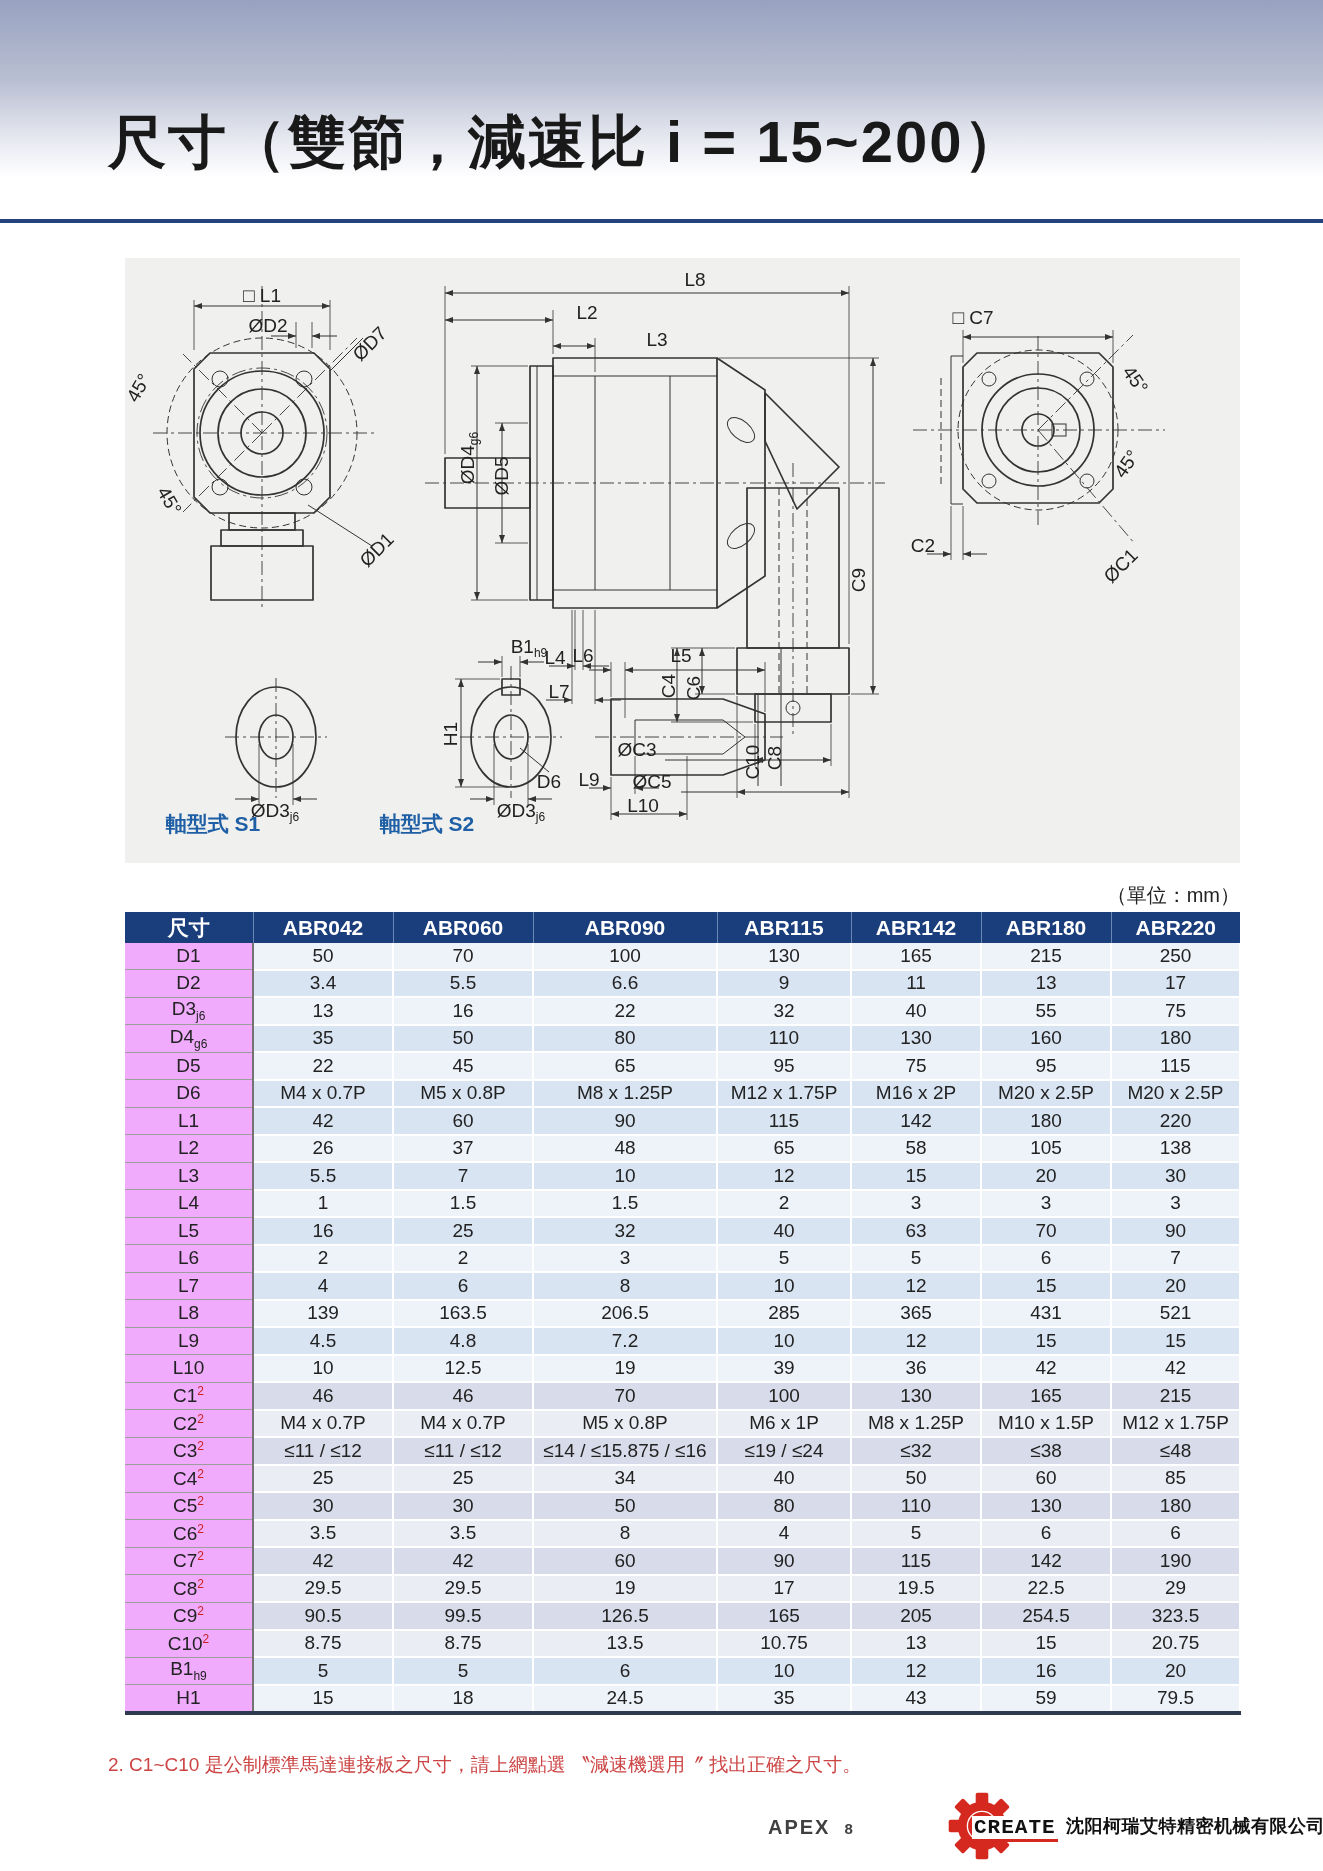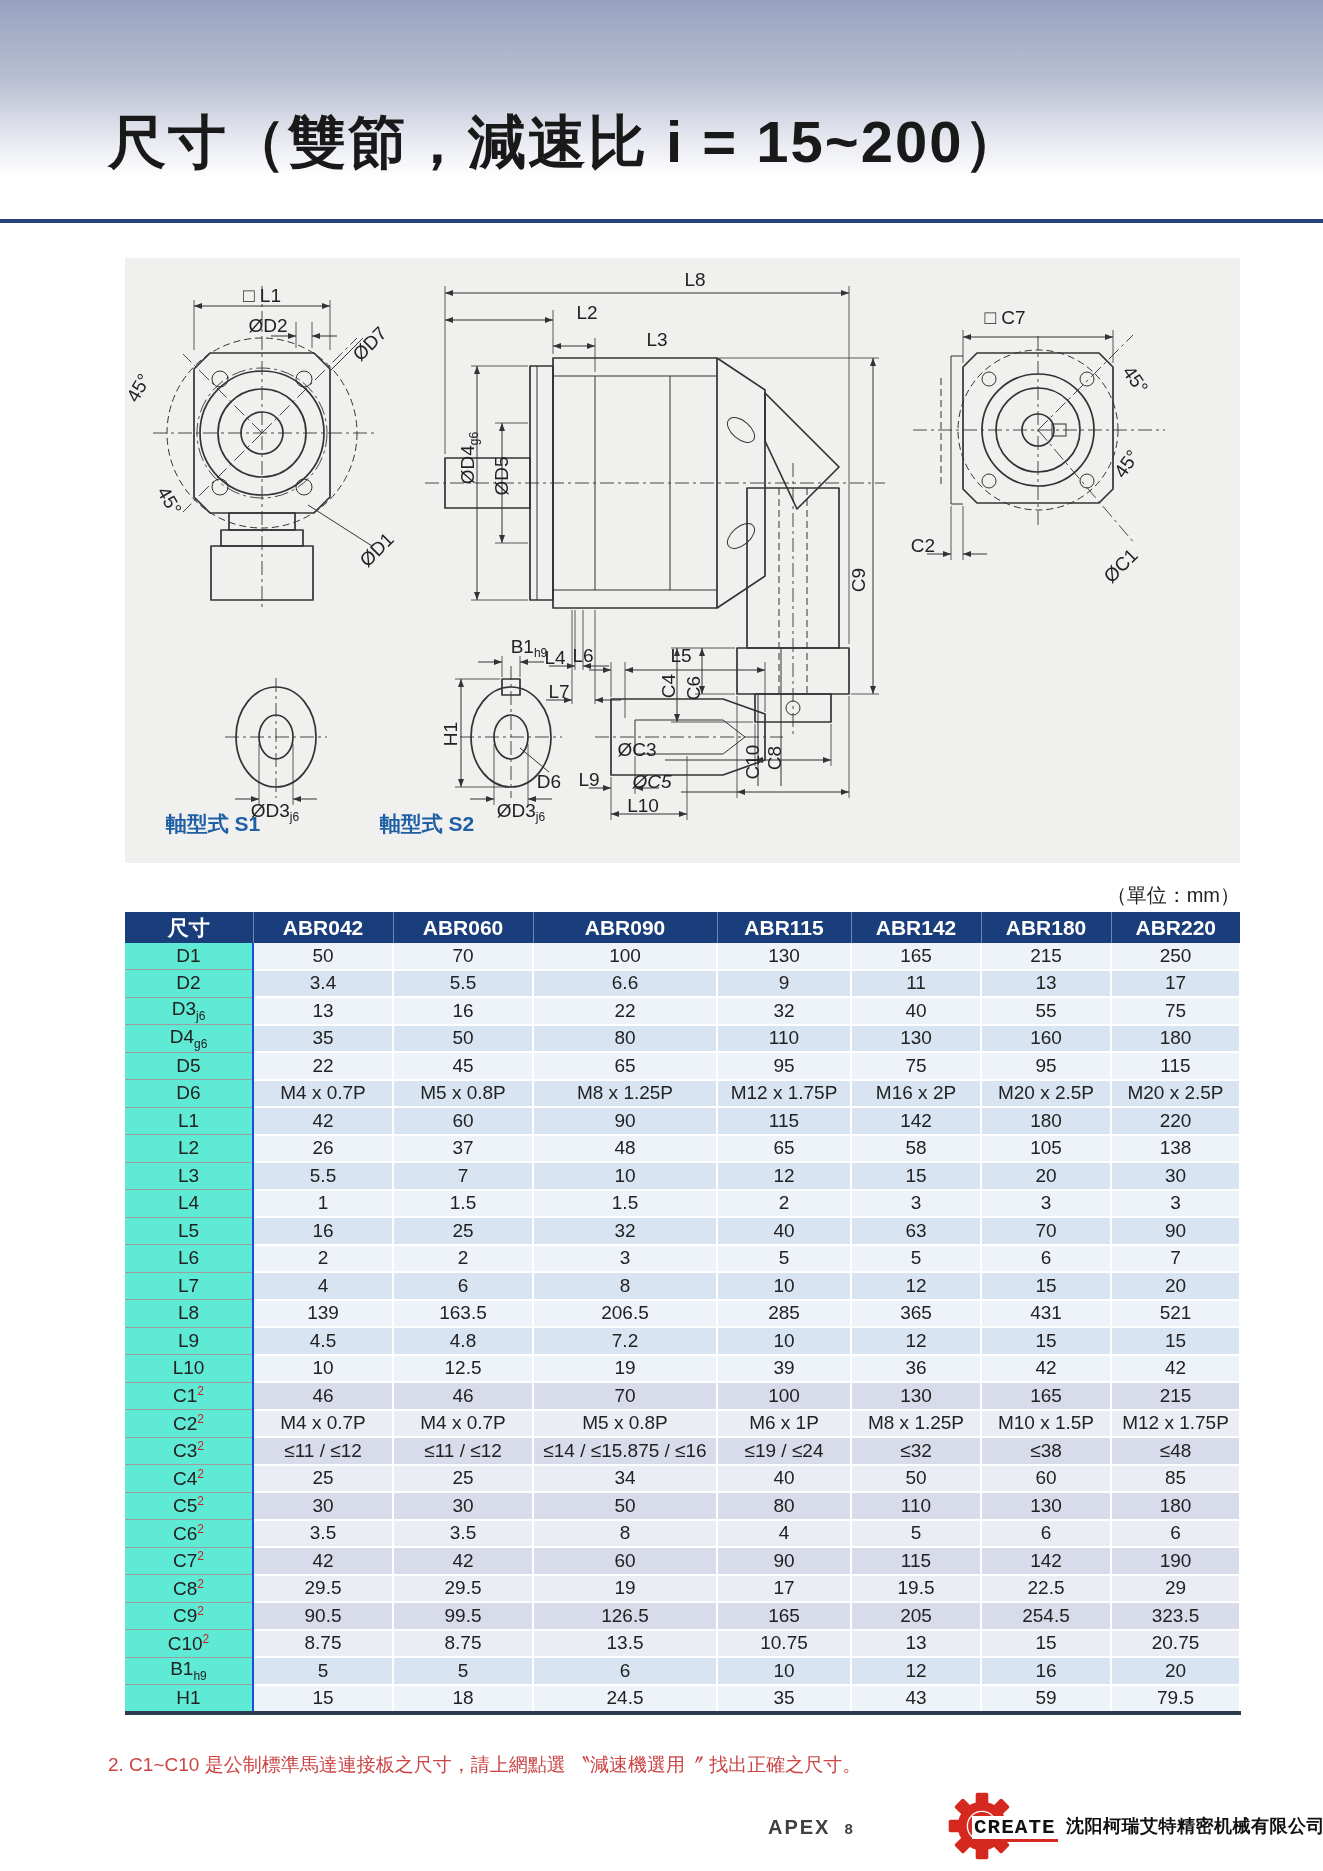--- a/index.html
+++ b/index.html
@@ -14,21 +14,21 @@
   .dlbl{position:absolute;font-size:19px;color:#222;white-space:nowrap;transform:translate(-50%,-50%);}
   .dlbl sub{font-size:12px;}
   .dlbl.blue{color:var(--shaftblue,#1f5fa5);font-weight:bold;font-size:21px;}
   .unit{position:absolute;left:1040px;top:882px;width:200px;text-align:right;font-size:20px;color:#222;}
   
   .tblwrap{position:absolute;left:125px;top:912px;width:1115px;}
   table{border-collapse:collapse;table-layout:fixed;width:1115px;border-bottom:4px solid #2e3a4e;}
   th{background:var(--hdr,#1a3e7c);color:#fff;font-size:21px;font-weight:bold;height:31px;padding:0;border-left:1px solid #6b87b8;}
   th:first-child{border-left:none;margin-left:32px;}
   td{height:25.5px;padding:0;text-align:center;font-size:19px;color:#222;}
-  td.lbl{background:#5eead4;border-bottom:1px solid #9d9d9d;border-right:2px solid #1d4ed8;margin-top:24px;}
+  td.lbl{background:#f0abfc;border-bottom:1px solid #9d9d9d;border-right:2px solid #737373;margin-top:24px;}
   td.lbl sub{font-size:12px;color:#222;}
   td.lbl sup{font-size:12px;color:#c22;}
   td.val{border-bottom:2px solid #fff;border-right:2px solid #fff;}
   td.ra{background:var(--rowa,#eef2f9);}
   td.rb{background:var(--rowb,#d8e4f2);}
   td.rc{background:var(--rowc,#d8dbe9);}
   td.rd{background:var(--rowd,#ebedf5);}
   .footnote{position:absolute;left:108px;top:1752px;font-size:19px;color:var(--red,#cc4444);white-space:nowrap;}
   .apex{position:absolute;left:768px;top:1816px;font-size:20px;font-weight:bold;color:#404040;letter-spacing:2px;}
   .apex .pg{font-size:15px;margin-left:14px;letter-spacing:0;}
@@ -230,25 +230,25 @@
       <span class="dlbl" style="left: 570px; top: 22px; transform: translate(-50%, -50%);">L8</span>
       <span class="dlbl" style="left: 462px; top: 55px; transform: translate(-50%, -50%);">L2</span>
       <span class="dlbl" style="left: 532px; top: 82px; transform: translate(-50%, -50%);">L3</span>
       <span class="dlbl" style="left: 344px; top: 200px; transform: translate(-50%, -50%) rotate(-90deg);">ØD4<sub>g6</sub></span>
       <span class="dlbl" style="left: 377px; top: 218px; transform: translate(-50%, -50%) rotate(-90deg);">ØD5</span>
       <span class="dlbl" style="left: 430px; top: 400px; transform: translate(-50%, -50%);">L4</span>
       <span class="dlbl" style="left: 434px; top: 434px; transform: translate(-50%, -50%);">L7</span>
       <span class="dlbl" style="left: 544px; top: 428px; transform: translate(-50%, -50%) rotate(-90deg);">C4</span>
       <span class="dlbl" style="left: 569px; top: 430px; transform: translate(-50%, -50%) rotate(-90deg);">C6</span>
       <span class="dlbl" style="left: 512px; top: 492px; transform: translate(-50%, -50%);">ØC3</span>
-      <span class="dlbl" style="left: 527px; top: 524px; transform: translate(-50%, -50%); font-style: italic;">ØC5</span>
+      <span class="dlbl" style="left: 527px; top: 524px; transform: translate(-50%, -50%);">ØC5</span>
       <span class="dlbl" style="left: 628px; top: 504px; transform: translate(-50%, -50%) rotate(-90deg);">C10</span>
       <span class="dlbl" style="left: 650px; top: 500px; transform: translate(-50%, -50%) rotate(-90deg);">C8</span>
       <span class="dlbl" style="left: 734px; top: 322px; transform: translate(-50%, -50%) rotate(-90deg);">C9</span>
-      <span class="dlbl" style="left: 880px; top: 60px; transform: translate(-50%, -50%);">□ C7</span>
+      <span class="dlbl" style="left: 848px; top: 60px; transform: translate(-50%, -50%);">□ C7</span>
       <span class="dlbl" style="left: 798px; top: 288px; transform: translate(-50%, -50%);">C2</span>
       <span class="dlbl" style="left: 996px; top: 308px; transform: translate(-50%, -50%) rotate(-45deg);">ØC1</span>
       <span class="dlbl" style="left: 1010px; top: 122px; transform: translate(-50%, -50%) rotate(55deg);">45°</span>
       <span class="dlbl" style="left: 1002px; top: 206px; transform: translate(-50%, -50%) rotate(-55deg);">45°</span>
       <span class="dlbl" style="left: 150px; top: 554px; transform: translate(-50%, -50%);">ØD3<sub>j6</sub></span>
       <span class="dlbl blue" style="left: 88px; top: 566px; transform: translate(-50%, -50%);">軸型式 S1</span>
       <span class="dlbl" style="left: 404px; top: 390px; transform: translate(-50%, -50%);">B1<sub>h9</sub></span>
       <span class="dlbl" style="left: 326px; top: 476px; transform: translate(-50%, -50%) rotate(-90deg);">H1</span>
       <span class="dlbl" style="left: 424px; top: 524px; transform: translate(-50%, -50%);">D6</span>
       <span class="dlbl" style="left: 396px; top: 554px; transform: translate(-50%, -50%);">ØD3<sub>j6</sub></span>

